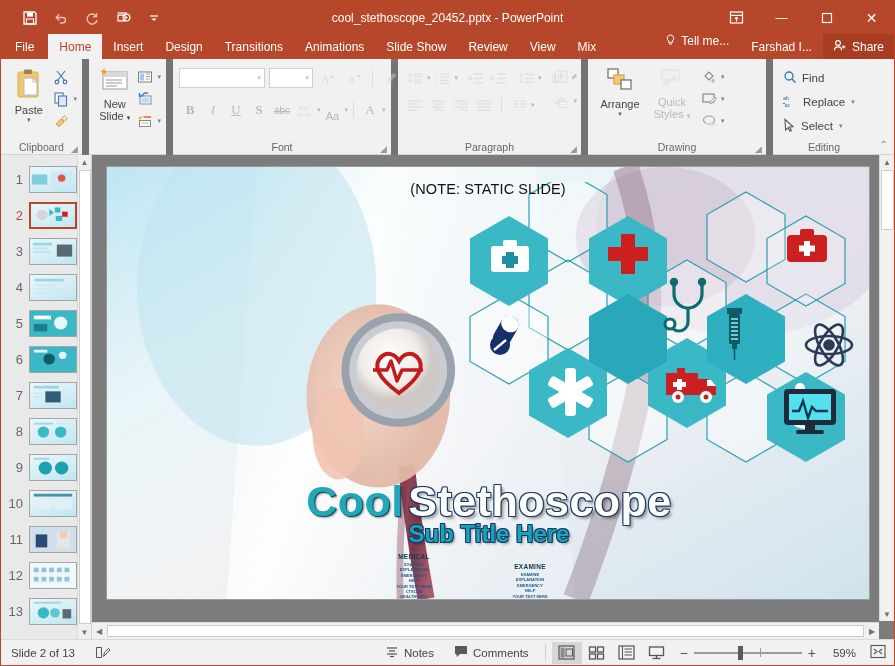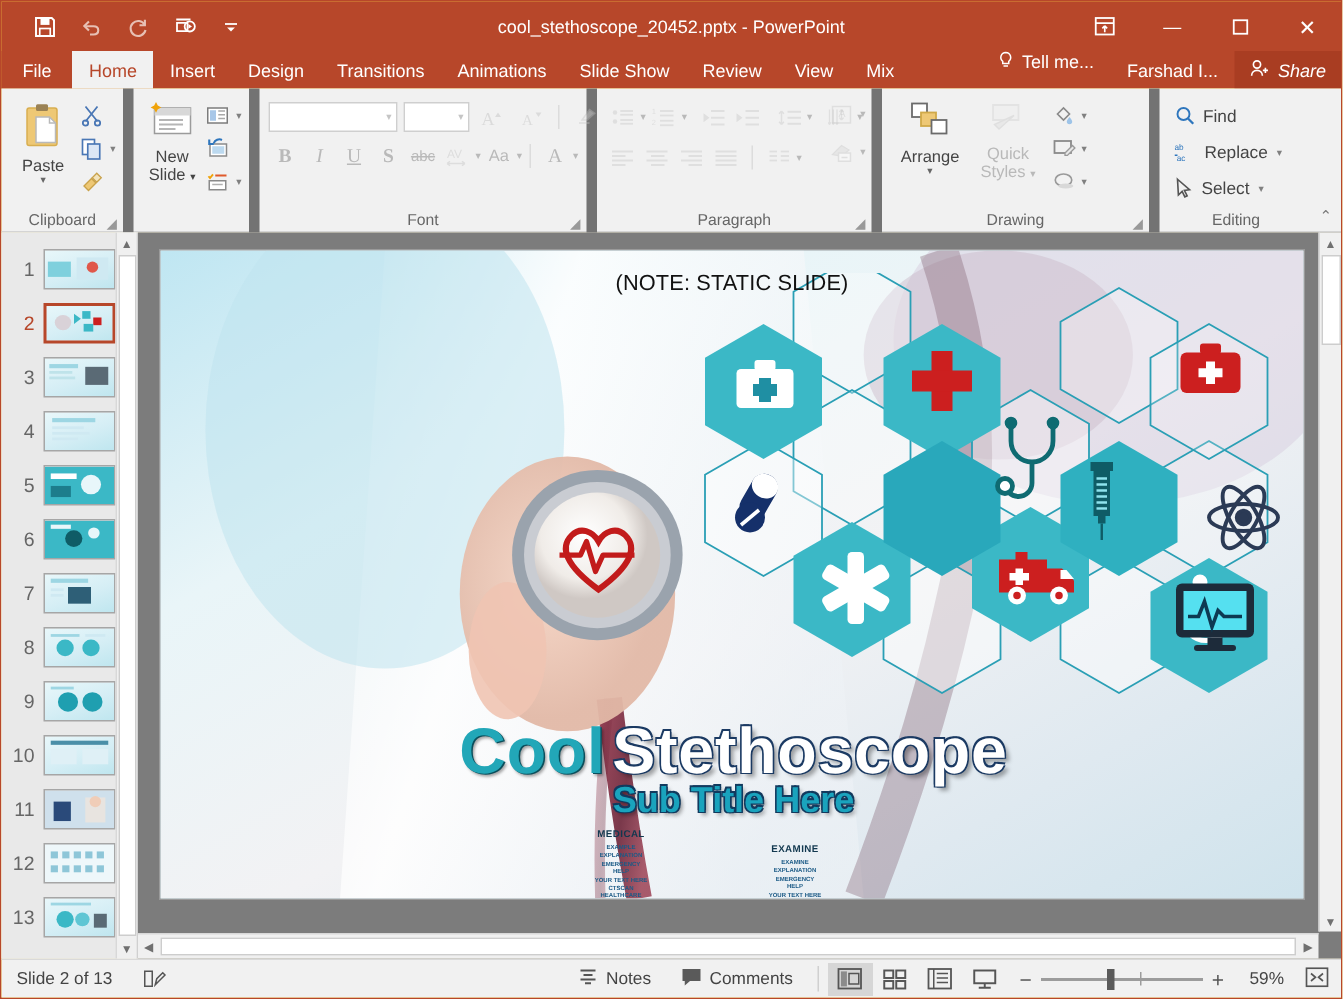--- a/index.html
+++ b/index.html
@@ -50,21 +50,21 @@
     height: 25px; background: #b7472a; display: flex; align-items: flex-end;
     flex: 0 0 25px; position: relative;
   }
   .tab {
     height: 25px; padding: 0 11px; color: #fff; font-size: 12px;
     display: flex; align-items: center; white-space: nowrap;
   }
   .tab.file { background: #b7472a; padding: 0 14px; }
   .tab.active { background: #f1f1f1; color: #b7472a; }
   .tab-right { margin-left: auto; display: flex; align-items: center; }
-  .tab.share { background:#a93d22; display:flex; gap:5px; padding: 0 10px; font-style: italic; }
+  .tab.share { background:#a93d22; display:flex; gap:5px; padding: 0 10px; }
   .tellme { display: flex; align-items: flex-start; gap: 5px; }
 
   
   .ribbon {
     height: 96px; background: #f1f1f1; display: flex; flex: 0 0 96px;
     border-bottom: 1px solid #d4d4d4; position: relative;
   }
   .rgroup {
     height: 96px; display: flex; flex-direction: column;
     position: relative; padding: 3px 0 0 0;
@@ -436,21 +436,21 @@
           <div class="row">
             <div class="smallbtn disabled">
               <svg width="20" height="17" viewBox="0 0 20 17">
                   <text x="3" y="9" font-size="8" fill="#bdbdbd">AV</text>
                   <path d="M3 13h12M3 13l2-1.5M3 13l2 1.5M15 13l-2-1.5M15 13l-2 1.5" stroke="#bdbdbd" stroke-width="1" fill="none"></path>
                 </svg>
             </div>
             <span class="caret-sm disabled">▾</span>
           </div>
           <div class="row">
-            <div class="smallbtn disabled" style="font-size:11px;">Aa</div>
+            <div class="smallbtn disabled" style="font-size:11px;margin-top:12px;">Aa</div>
             <span class="caret-sm disabled">▾</span>
           </div>
           <div style="width:1px;height:16px;background:#dcdcdc;margin:0 4px;"></div>
           <div class="row">
             <div class="smallbtn disabled" style="font-size:13px;font-family:'Liberation Serif',serif;">A</div>
             <span class="caret-sm disabled">▾</span>
           </div>
         </div>
       </div>
       <div class="rgroup-label">

